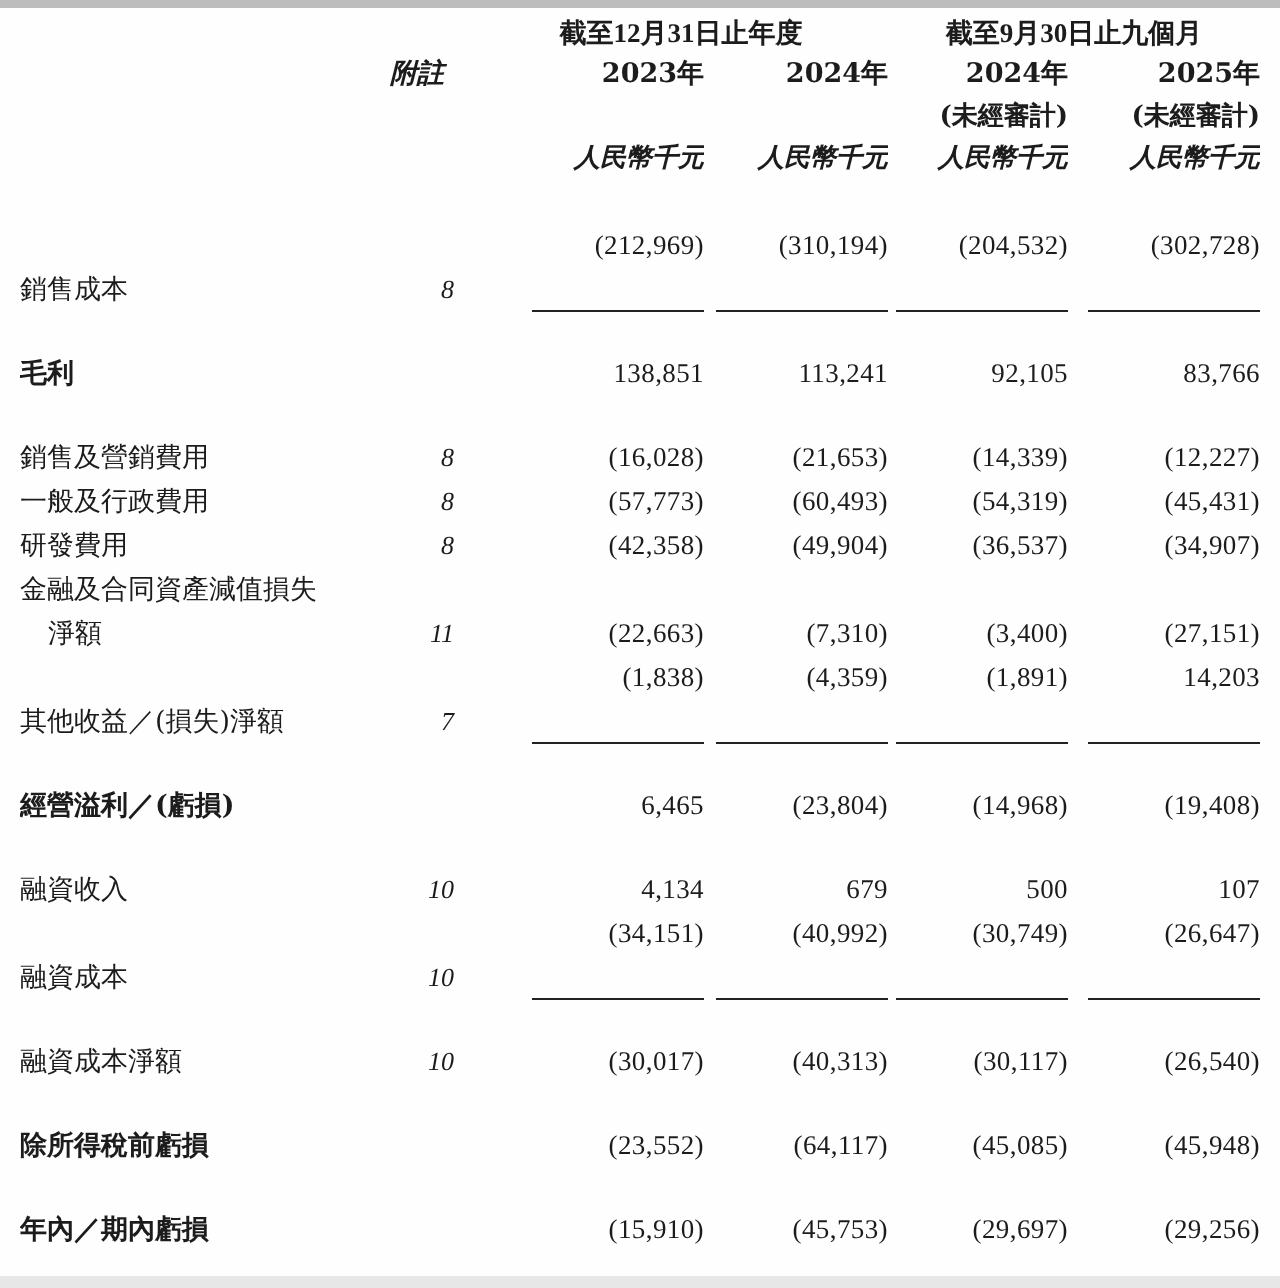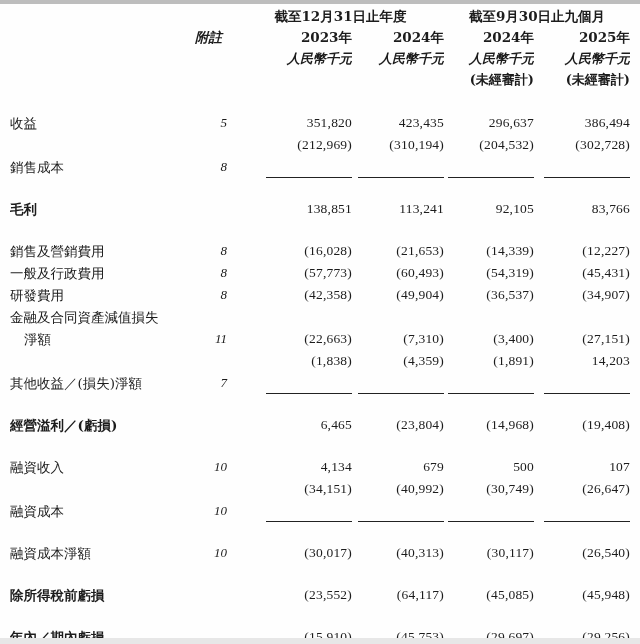--- a/index.html
+++ b/index.html
@@ -40,21 +40,21 @@
   col.c-n4 { width: 96px; }
   td {
     padding: 0;
     font-size: 13.5px;
     line-height: 21px;
     vertical-align: bottom;
     white-space: nowrap;
     overflow: hidden;
   }
   thead td { font-weight: bold; line-height: 21px; }
-  .grp { text-align: center; font-size: 13.5px; }
+  .grp { text-align: center; font-size: 13.5px; font-family: Liberation Serif, serif; }
   .note-head { text-align: left; padding-right: 6px; font-style: italic; }
   .num { text-align: right; }
   .unit { font-style: italic; font-size: 13px; }
   .audited { font-size: 13px; }
   tbody td { line-height: 22px; height: 22px; font-size: 13.5px; }
   td.lbl { text-align: left; }
   td.lbl.b { font-weight: bold; }
   td.lbl.ind { padding-left: 14px; }
   td.note-cell {
     text-align: right; padding-right: 10px;
@@ -104,46 +104,38 @@
         <td></td>
         <td class="note-head">附註</td>
         <td class="num">2023年</td>
         <td class="num">2024年</td>
         <td class="num">2024年</td>
         <td class="num">2025年</td>
       </tr>
       <tr>
         <td></td>
         <td></td>
-        <td class="num unit">人民幣千元</td>
-        <td class="num unit">人民幣千元</td>
-        <td class="num unit">人民幣千元</td>
-        <td class="num unit">人民幣千元</td>
-      </tr>
-      <tr>
-        <td></td>
-        <td></td>
         <td class="num audited"></td>
         <td class="num audited"></td>
         <td class="num audited">(未經審計)</td>
         <td class="num audited">(未經審計)</td>
       </tr>
+      <tr>
+        <td></td>
+        <td></td>
+        <td class="num unit">人民幣千元</td>
+        <td class="num unit">人民幣千元</td>
+        <td class="num unit">人民幣千元</td>
+        <td class="num unit">人民幣千元</td>
+      </tr>
       <tr class="hdr-spacer">
         <td colspan="6"></td>
       </tr>
     </thead>
     <tbody>
-        <tr>
-          <td class="lbl">收益</td>
-          <td class="note-cell">5</td>
-          <td class="num-cell"><span class="nv">351,820</span></td>
-          <td class="num-cell"><span class="nv">423,435</span></td>
-          <td class="num-cell"><span class="nv">296,637</span></td>
-          <td class="num-cell"><span class="nv">386,494</span></td>
-        </tr>
         <tr class="u">
           <td class="lbl">銷售成本</td>
           <td class="note-cell">8</td>
           <td class="num-cell"><span class="nv">(212,969)</span></td>
           <td class="num-cell"><span class="nv">(310,194)</span></td>
           <td class="num-cell"><span class="nv">(204,532)</span></td>
           <td class="num-cell"><span class="nv">(302,728)</span></td>
         </tr>
         <tr class="spacer-row">
           <td colspan="6"></td>

